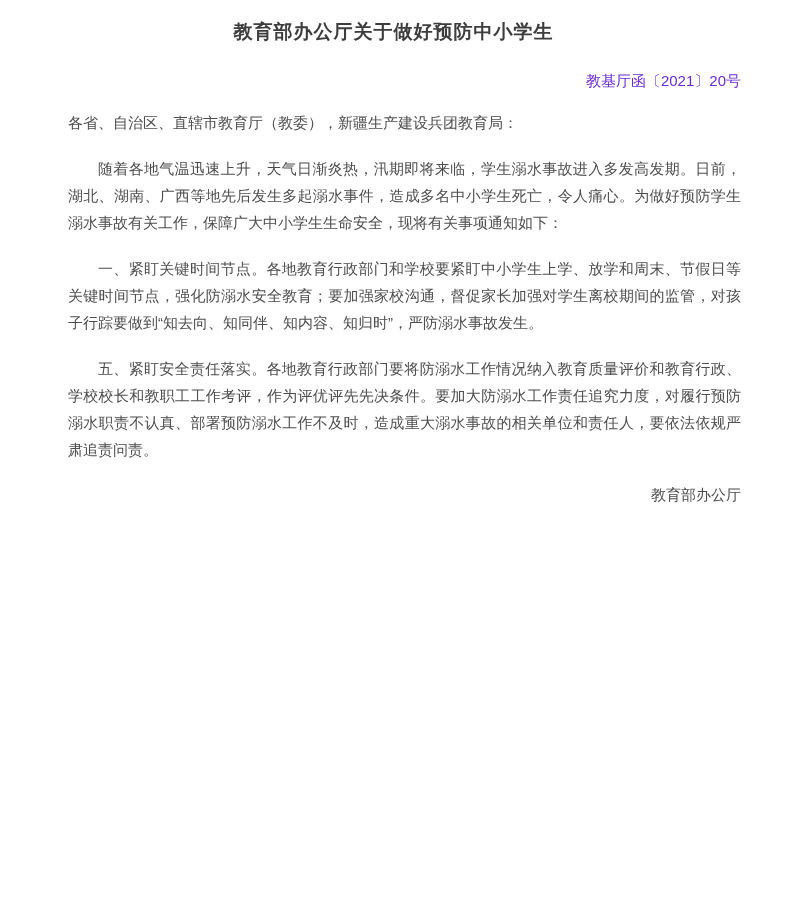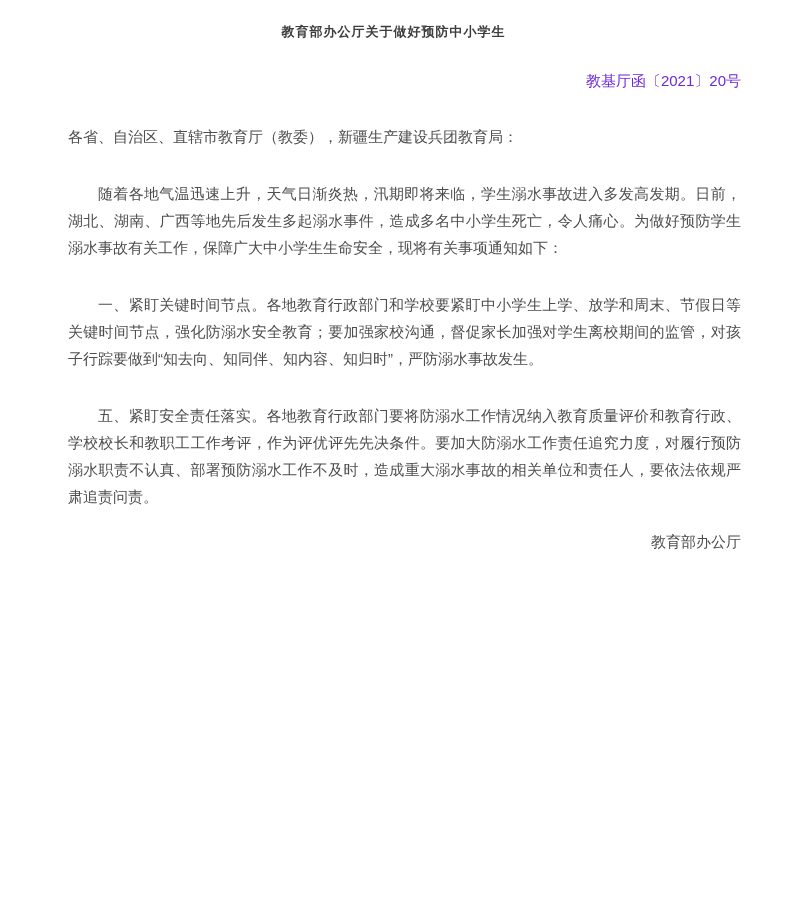--- a/index.html
+++ b/index.html
@@ -11,44 +11,44 @@
     background: #ffffff;
     font-family: "Liberation Sans", "DejaVu Sans", sans-serif;
     color: #4d4d4d;
     overflow: hidden;
   }
   .title-block {
     padding-top: 19px;
     text-align: center;
   }
   .title-line {
-    font-size: 13px;
+    font-size: 19px;
     font-weight: bold;
     color: #3d3d3d;
     line-height: 26px;
     letter-spacing: 1px;
   }
   .content {
     padding: 0 46px 0 68px;
   }
   .doc-number {
     margin-top: 26px;
     text-align: right;
     font-size: 15px;
     color: #6d28d9;
     line-height: 20px;
   }
   .salutation {
-    margin-top: 32px;
+    margin-top: 18px;
     font-size: 15px;
     line-height: 27px;
     color: #4d4d4d;
   }
   .para {
-    margin-top: 30px;
+    margin-top: 19px;
     font-size: 15px;
     line-height: 27px;
     text-indent: 2em;
     text-align: justify;
     color: #4d4d4d;
   }
   .footer {
     margin-top: 20px;
   }
   .signature {

